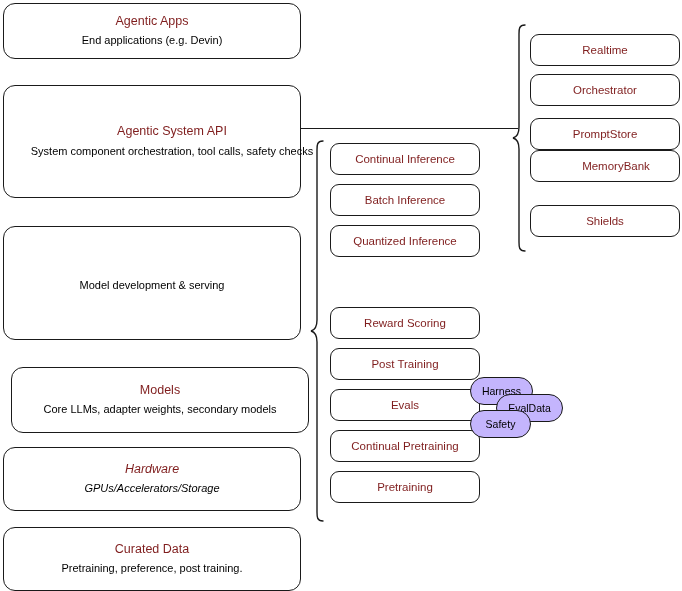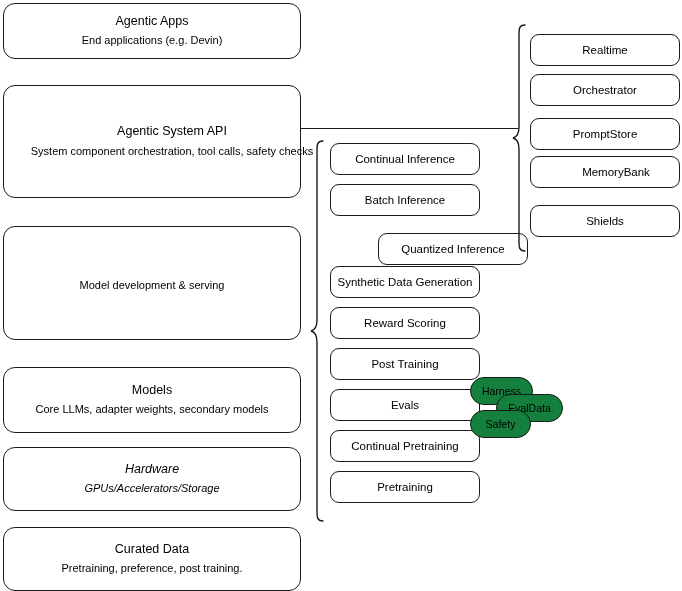--- a/index.html
+++ b/index.html
@@ -28,21 +28,21 @@
     background: #ffffff;
     display: flex;
     flex-direction: column;
     align-items: center;
     justify-content: center;
     text-align: center;
     line-height: 1.25;
   }
   .node .title {
     font-size: 12.5px;
-    color: #000000;
+    color: #7f1d1d;
     white-space: nowrap;
   }
   .node .subtitle {
     font-size: 11px;
     color: #000;
     margin-top: 5px;
     white-space: nowrap;
   }
 
   
@@ -68,21 +68,21 @@
     border-radius: 9px;
   }
   .right-node .title { font-size: 11.5px; }
 
   
   .pill {
     position: absolute;
     box-sizing: border-box;
     border: 1px solid #1a1a1a;
     border-radius: 999px;
-    background: #15803d;
+    background: #c4b5fd;
     display: flex;
     align-items: center;
     justify-content: center;
     font-size: 10.5px;
     height: 28px;
     white-space: nowrap;
     z-index: 6;
   }
 
   
@@ -111,21 +111,21 @@
 
   <div class="node layer-node" style="top:85px;height:113px;padding-left:40px;">
     <div class="title">Agentic System API</div>
     <div class="subtitle">System component orchestration, tool calls, safety checks</div>
   </div>
 
   <div class="node layer-node" style="top:226px;height:114px;">
     <div class="subtitle">Model development &amp; serving</div>
   </div>
 
-  <div class="node layer-node" style="top:367px;height:66px;">
+  <div class="node layer-node" style="top:367px;height:66px;margin-left:8px;">
     <div class="title">Models</div>
     <div class="subtitle">Core LLMs, adapter weights, secondary models</div>
   </div>
 
   <div class="node layer-node" style="top:447px;height:64px;font-style:italic;">
     <div class="title">Hardware</div>
     <div class="subtitle">GPUs/Accelerators/Storage</div>
   </div>
 
   <div class="node layer-node" style="top:527px;height:64px;">
@@ -140,25 +140,22 @@
       <path d="M13 1 C7 1 7 5 7 10 L7 180 C7 186 5 190 1 191 C5 192 7 196 7 202 L7 372 C7 377 7 381 13 381" fill="none" stroke="#1a1a1a" stroke-width="1.4" stroke-linecap="round"></path>
     </svg>
   </div>
 
   <div class="node mid-node" style="top:143px;">
     <div class="title">Continual Inference</div>
   </div>
   <div class="node mid-node" style="top:184px;">
     <div class="title">Batch Inference</div>
   </div>
-  <div class="node mid-node" style="top:233px;margin-left:48px;">
+  <div class="node mid-node" style="top:225px;">
     <div class="title">Quantized Inference</div>
-  </div>
-  <div class="node mid-node" style="top:266px;">
-    <div class="title">Synthetic Data Generation</div>
   </div>
   <div class="node mid-node" style="top:348px;">
     <div class="title">Post Training</div>
   </div>
   <div class="node mid-node" style="top:307px;">
     <div class="title">Reward Scoring</div>
   </div>
   <div class="node mid-node" style="top:389px;">
     <div class="title">Evals</div>
   </div>
@@ -187,20 +184,20 @@
 
   <div class="node right-node" style="top:34px;">
     <div class="title">Realtime</div>
   </div>
   <div class="node right-node" style="top:74px;">
     <div class="title">Orchestrator</div>
   </div>
   <div class="node right-node" style="top:118px;">
     <div class="title">PromptStore</div>
   </div>
-  <div class="node right-node" style="top:156px;padding-left:22px;">
+  <div class="node right-node" style="top:150px;padding-left:22px;">
     <div class="title">MemoryBank</div>
   </div>
   <div class="node right-node" style="top:205px;">
     <div class="title">Shields</div>
   </div>
 
 </div>
 
 </body></html>

